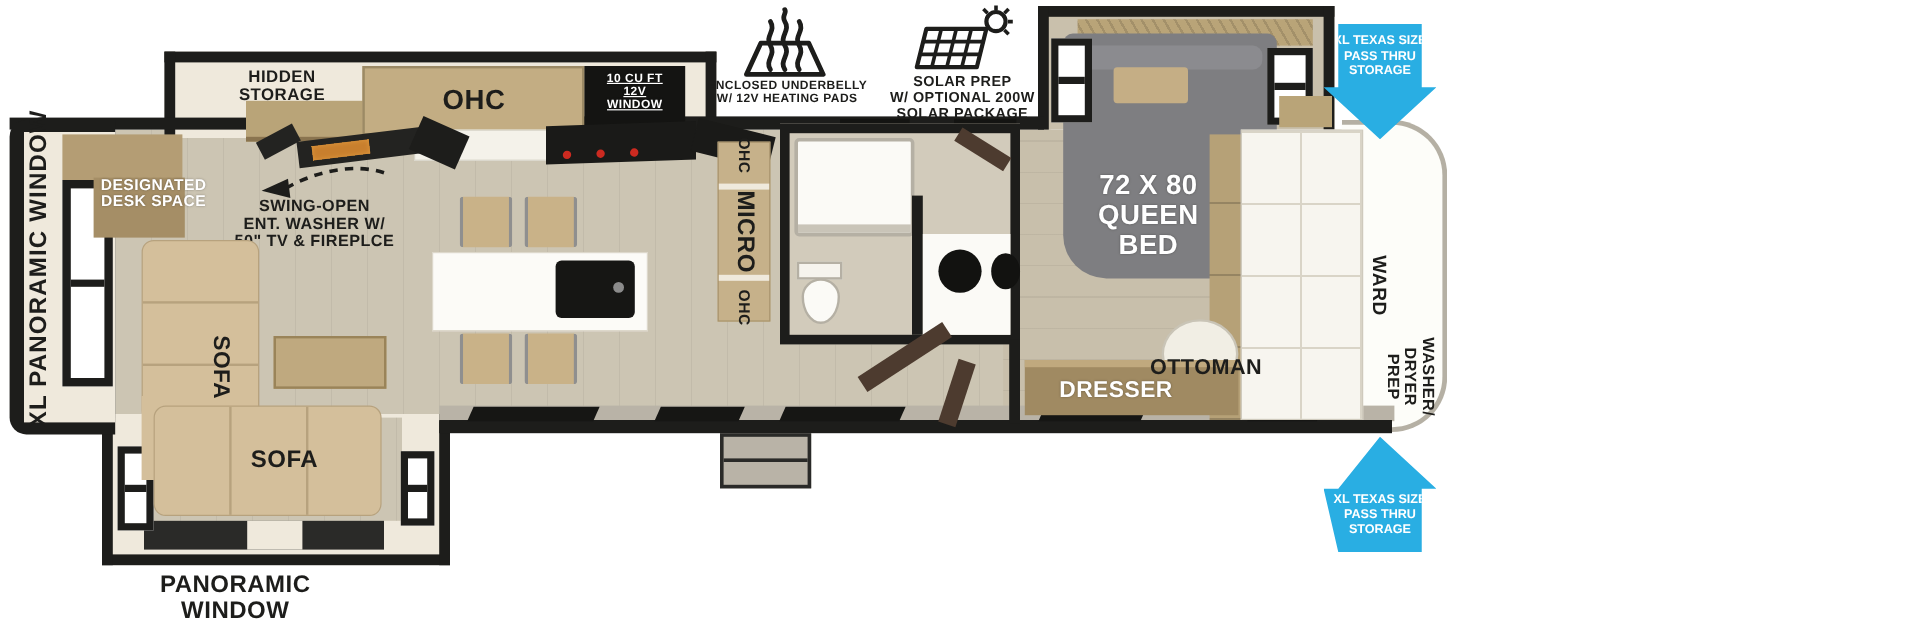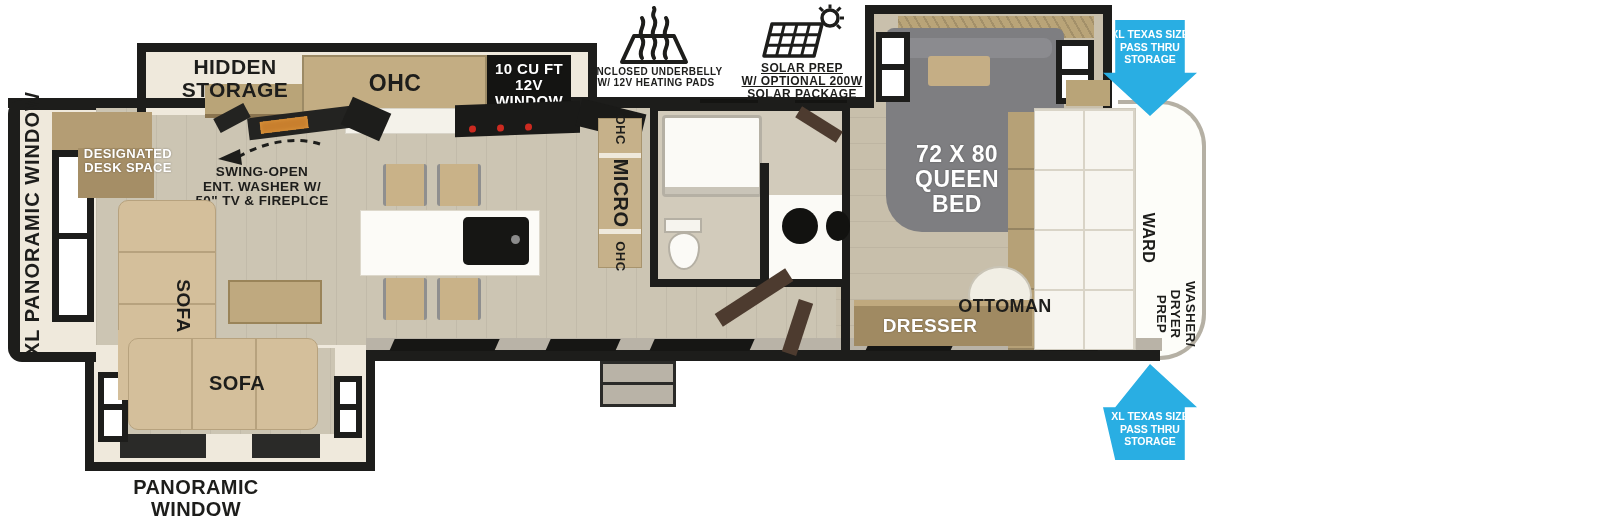--- a/index.html
+++ b/index.html
@@ -66,29 +66,29 @@
   <div class="a" style="left:795px;top:99px;width:52px;height:9px;background:#141412;"></div>
 
   <div class="a wall" style="left:8px;top:100px;width:88px;height:262px;border-radius:14px 0 0 14px;"></div>
   <div class="a cream" style="left:20px;top:110px;width:76px;height:242px;"></div>
   <div class="a win" style="left:52px;top:150px;width:42px;height:172px;border-width:7px;">
       <i></i>
     </div>
   <div class="a lbl rccw" style="left:-89px;top:217px;width:250px;height:28px;font-size:20px;letter-spacing:1px;">XL PANORAMIC WINDOW</div>
 
   <div class="a" style="left:205px;top:84px;width:145px;height:34px;background:#b9a478;border-bottom:4px solid #8a744f;"></div>
-  <div class="a lbl" style="left:155px;top:56px;width:160px;font-size:21px;white-space:normal;">
+  <div class="a lbl" style="left:155px;top:56px;width:160px;font-size:14px;white-space:normal;">
     <div>HIDDEN</div>
     <div>STORAGE</div>
   </div>
 
   <div class="a" style="left:302px;top:55px;width:185px;height:58px;background:#c3ad83;border:2px solid #9c8a65;"></div>
   <div class="a lbl" style="left:345px;top:71px;width:100px;font-size:23px;">OHC</div>
   <div class="a" style="left:487px;top:55px;width:84px;height:58px;background:#141412;"></div>
-  <div class="a lbl lblw" style="left:489px;top:61px;width:80px;font-size:15px;white-space:normal;">
+  <div class="a lbl lblw" style="left:489px;top:61px;width:80px;font-size:10px;white-space:normal;text-decoration:underline;">
     <div>10 CU FT</div>
     <div>12V</div>
     <div>WINDOW</div>
   </div>
   <div class="a" style="left:345px;top:108px;width:145px;height:26px;background:#f4f2ea;border:1px solid #d8d4c8;"></div>
   <div class="a" style="left:455px;top:103px;width:125px;height:32px;background:#1a1a18;transform:skewY(-2deg);">
     <div class="a" style="left:14px;bottom:4px;width:7px;height:7px;border-radius:50%;background:#cc2a20;"></div>
     <div class="a" style="left:42px;bottom:4px;width:7px;height:7px;border-radius:50%;background:#cc2a20;"></div>
     <div class="a" style="left:70px;bottom:4px;width:7px;height:7px;border-radius:50%;background:#cc2a20;"></div>
   </div>
@@ -231,19 +231,19 @@
     <line x1="53.5" y1="20" x2="45.5" y2="52" stroke="#1d1d1b" stroke-width="3"></line>
     <line x1="13.3" y1="30.7" x2="63.3" y2="30.7" stroke="#1d1d1b" stroke-width="3"></line>
     <line x1="10.7" y1="41.3" x2="60.7" y2="41.3" stroke="#1d1d1b" stroke-width="3"></line>
     <circle cx="74" cy="14" r="8" fill="none" stroke="#1d1d1b" stroke-width="3.5"></circle>
     <line x1="74" y1="0.5" x2="74" y2="4.5" stroke="#1d1d1b" stroke-width="3"></line>
     <line x1="84" y1="14" x2="88" y2="14" stroke="#1d1d1b" stroke-width="3"></line>
     <line x1="81" y1="7" x2="84.5" y2="3.5" stroke="#1d1d1b" stroke-width="3"></line>
     <line x1="81" y1="21" x2="84.5" y2="24.5" stroke="#1d1d1b" stroke-width="3"></line>
     <line x1="67" y1="7" x2="63.5" y2="3.5" stroke="#1d1d1b" stroke-width="3"></line>
   </svg>
-  <div class="a lbl" style="left:722px;top:62px;width:160px;font-size:12px;line-height:1.1;white-space:normal;text-decoration:underline;">
+  <div class="a lbl" style="left:722px;top:62px;width:160px;font-size:12px;line-height:1.1;white-space:normal;">
     <div>SOLAR PREP</div>
     <div>W/ OPTIONAL 200W</div>
     <div>SOLAR PACKAGE</div>
   </div>
 
 </div>
 
 </body></html>

